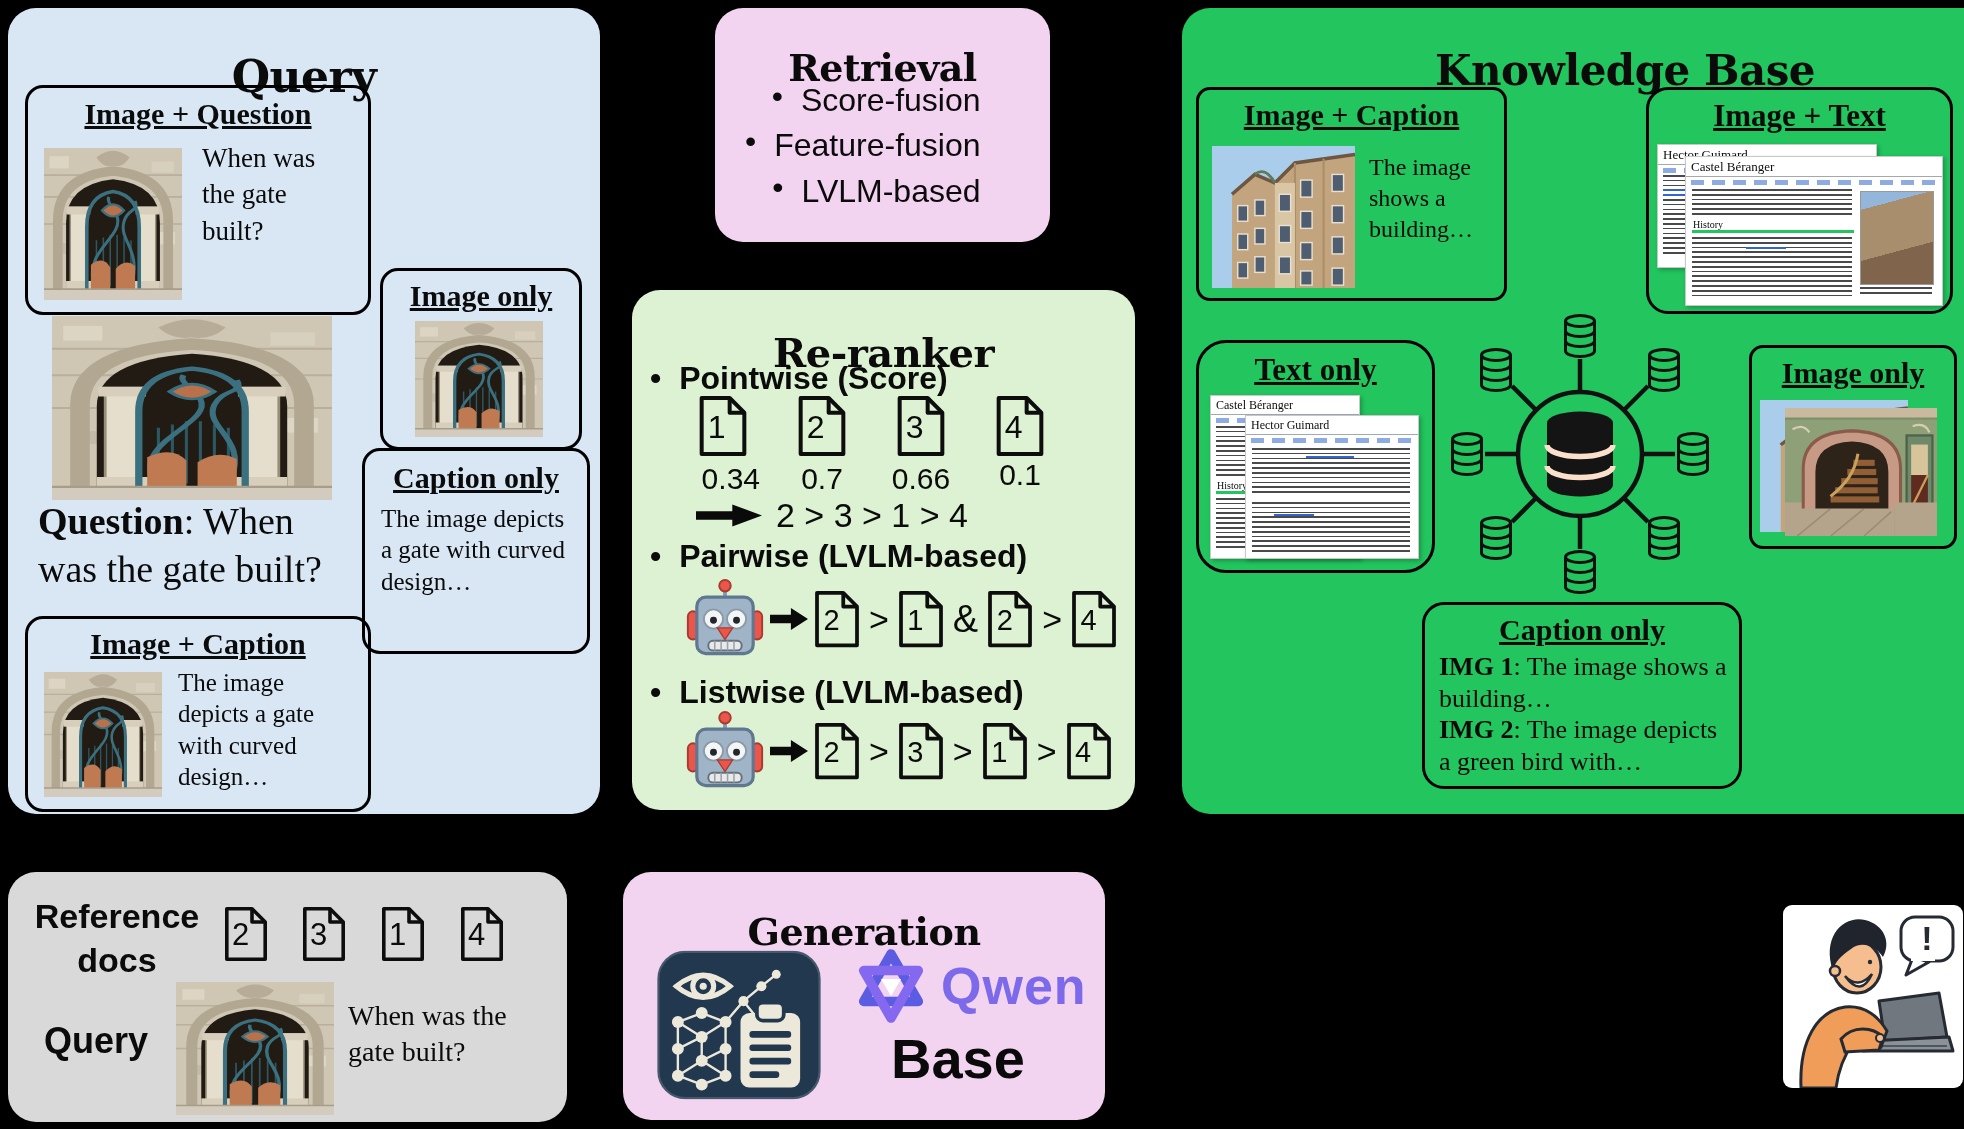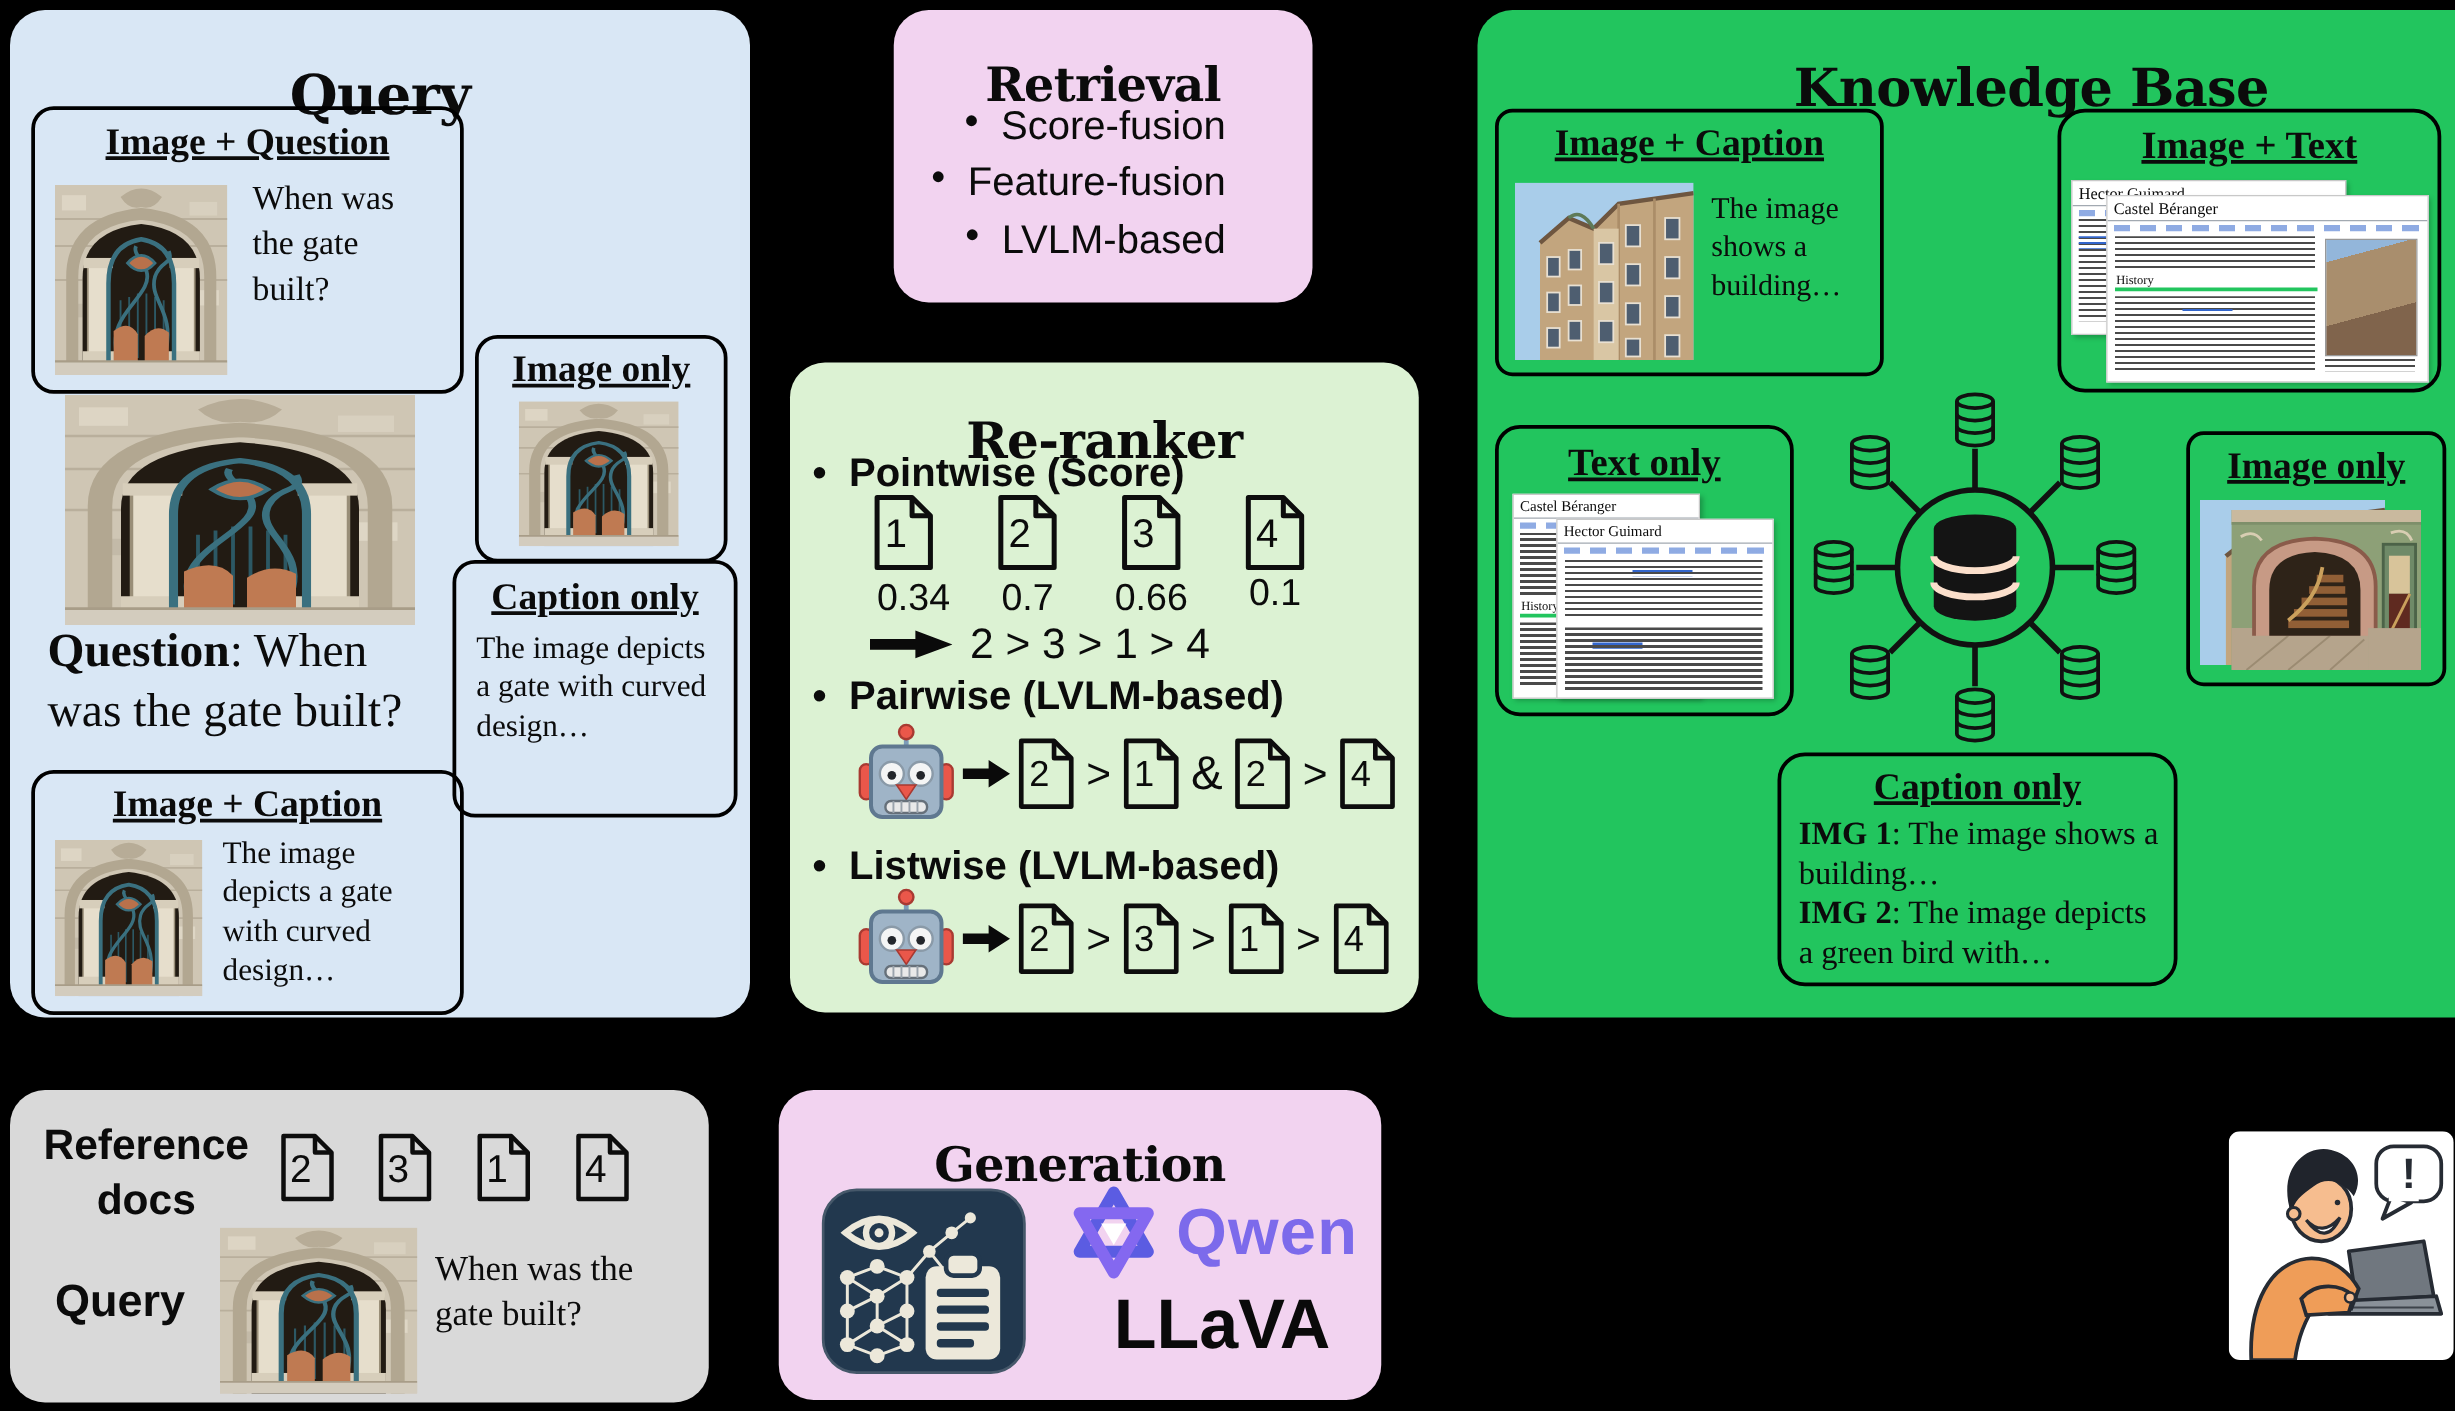--- a/index.html
+++ b/index.html
@@ -421,21 +421,21 @@
         <div class="wtabs"></div>
         <div class="wl" style="left:6px;top:32px;width:160px;height:26px;"></div>
         <div class="wsub" style="left:6px;top:62px;width:160px;">History</div>
         <div class="wl" style="left:6px;top:80px;width:160px;height:60px;"></div>
         <div class="wlb" style="left:60px;top:90px;width:40px;height:5px;"></div>
         <div class="wimg" style="left:174px;top:34px;width:72px;height:92px;"></div>
         <div class="wl" style="left:174px;top:130px;width:72px;height:10px;"></div>
       </div>
     </div>
 
-    <div class="ibox" style="left:14px;top:332px;width:233px;height:227px;border-radius:20px;">
+    <div class="ibox" style="left:14px;top:332px;width:233px;height:227px;border-radius:30px;text-decoration:underline;">
       <div class="btitle" style="font-size:31px;margin-top:9px;">Text only</div>
       <div class="wiki" style="left:11px;top:52px;width:148px;height:162px;">
         <div class="wh" style="font-size:12px;">Castel Béranger</div>
         <div class="wtabs"></div>
         <div class="wl" style="left:5px;top:30px;width:46px;height:50px;"></div>
         <div class="wsub" style="left:5px;top:84px;width:46px;">History</div>
         <div class="wl" style="left:5px;top:102px;width:46px;height:52px;"></div>
       </div>
       <div class="wiki" style="left:46px;top:72px;width:172px;height:142px;">
         <div class="wh" style="font-size:12px;">Hector Guimard</div>
@@ -531,21 +531,21 @@
 
   <section class="panel" style="left:623px;top:872px;width:482px;height:248px;background:#f2d3f0;">
     <h1 class="ptitle slab" style="top:12px;font-size:38px;">Generation</h1>
     <svg class="abs" style="left:34px;top:78px;width:164px;height:150px;" viewBox="0 0 110 100">
         <use href="#sym-genicon"></use>
       </svg>
     <svg class="abs" style="left:230px;top:76px;width:76px;height:76px;" viewBox="0 0 64 64">
         <use href="#sym-qwen"></use>
       </svg>
     <div class="abs" style="left:318px;top:84px;font-size:52px;font-weight:bold;color:#7c6aeb;letter-spacing:1px;">Qwen</div>
-    <div class="abs" style="left:268px;top:154px;font-size:56px;font-weight:600;color:#0a0a0a;">LLaVA</div>
+    <div class="abs" style="left:268px;top:154px;font-size:56px;font-weight:600;color:#0a0a0a;">Base</div>
   </section>
 
   <div class="abs" style="left:1783px;top:905px;width:180px;height:183px;">
     <svg width="180" height="183" viewBox="0 0 180 183">
         <use href="#sym-person"></use>
       </svg>
   </div>
 
 </div>
 

